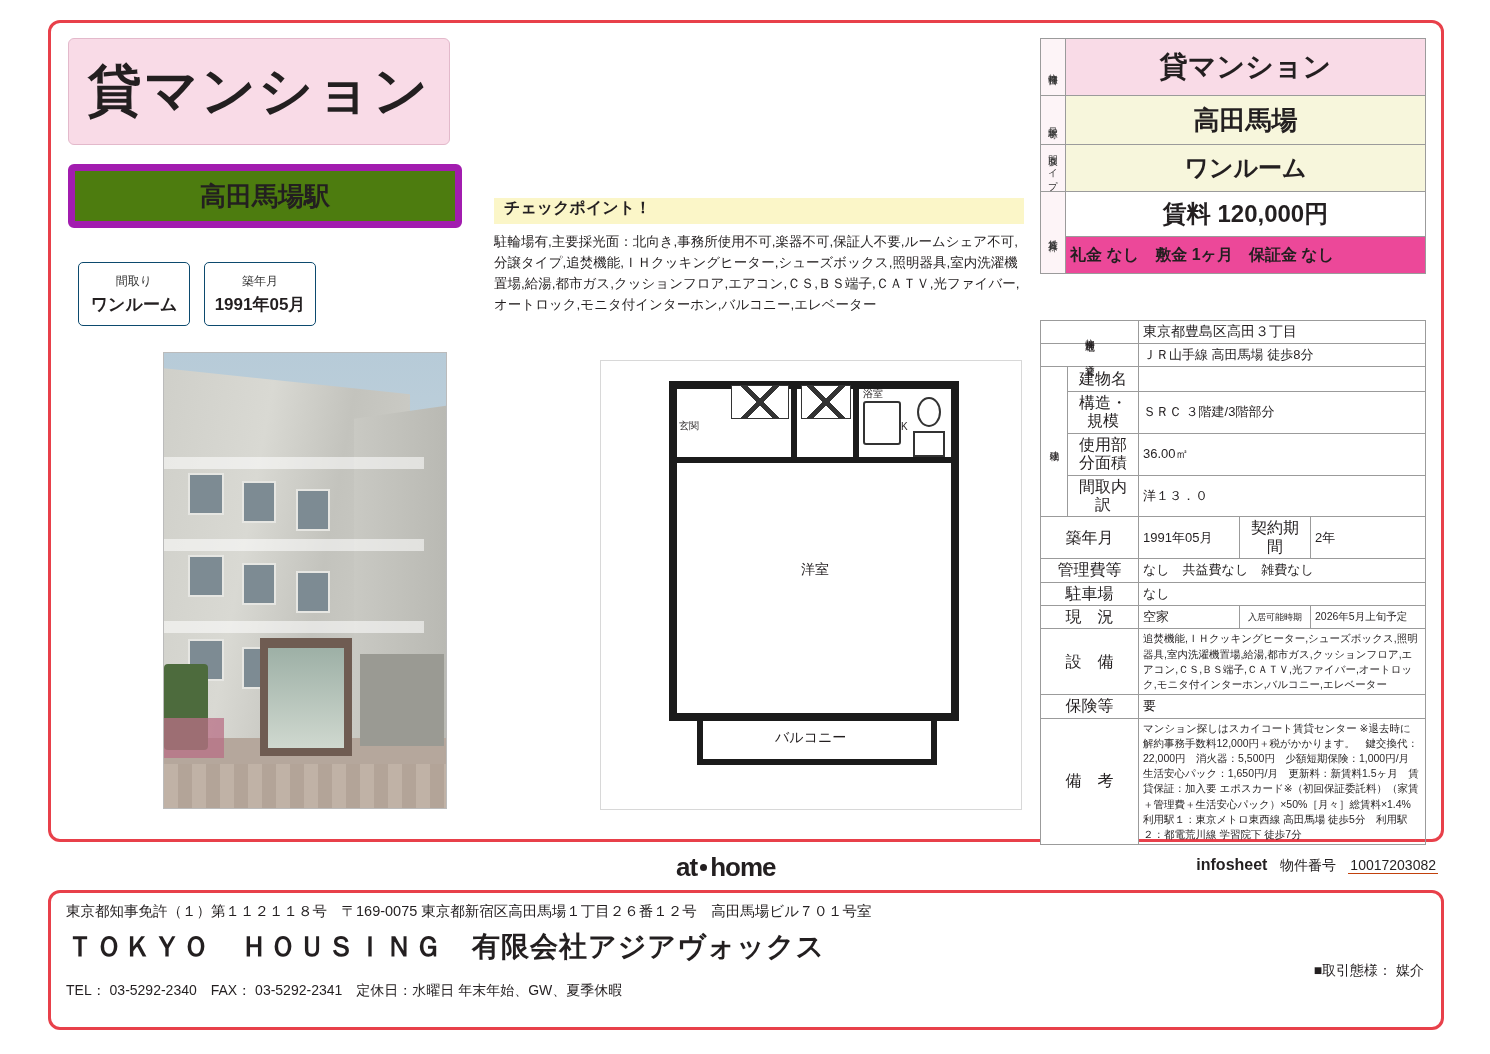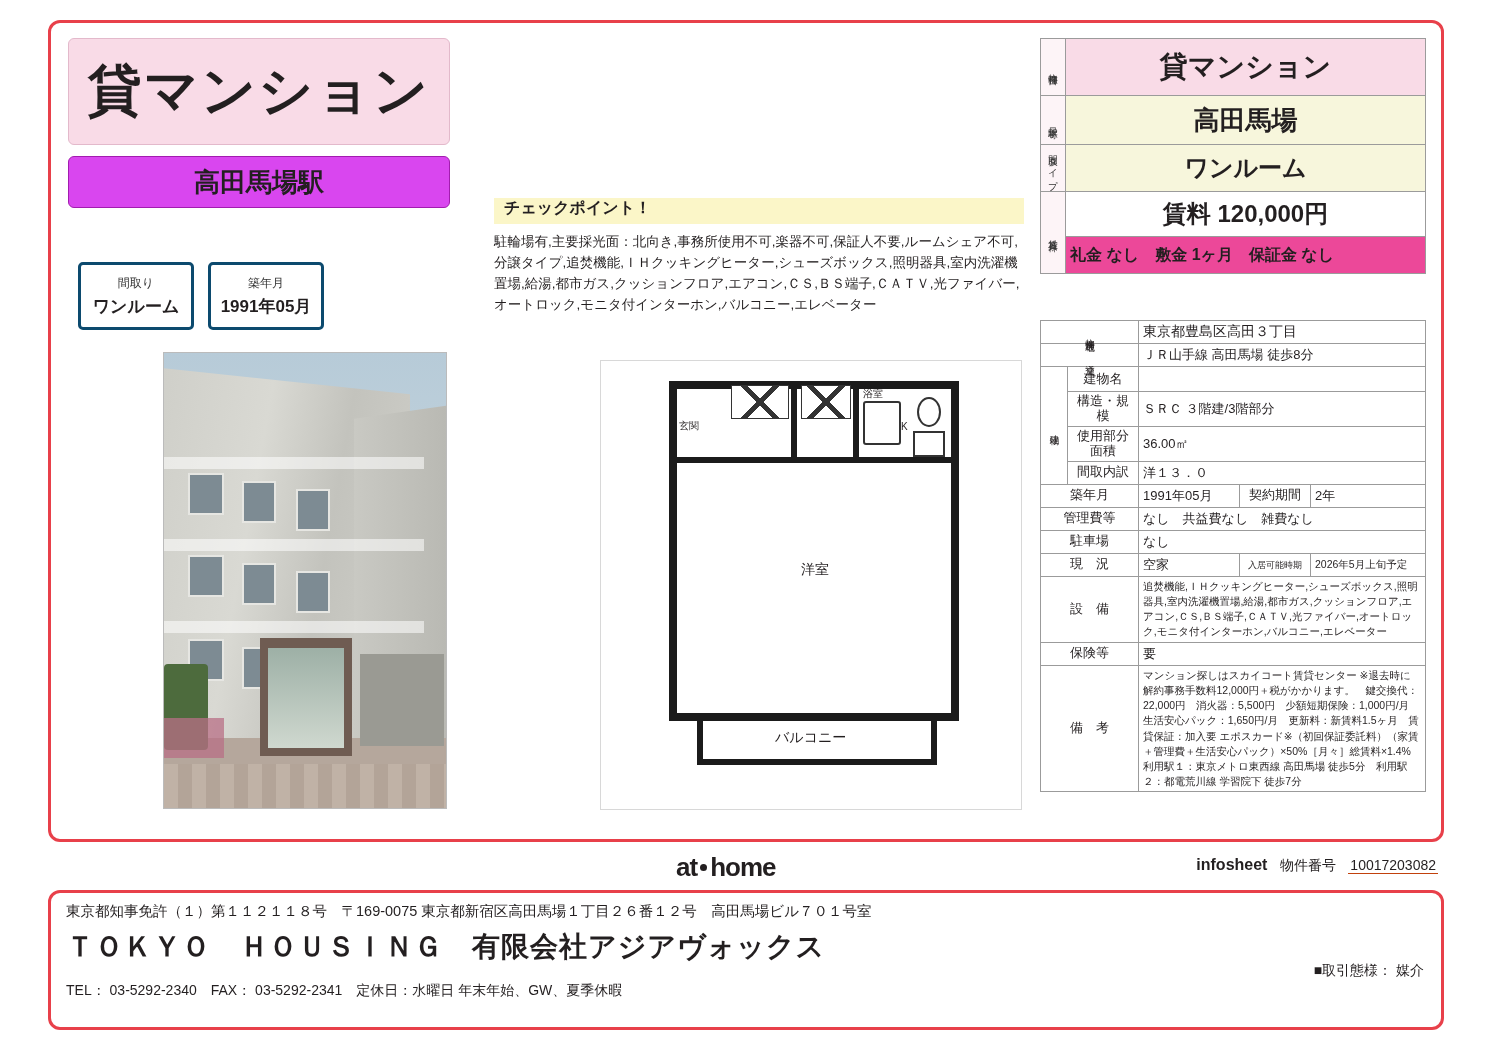--- a/index.html
+++ b/index.html
@@ -23,29 +23,29 @@
   }
 
   
   .title-box{
     position:absolute;left:68px;top:38px;width:380px;height:105px;
     background:#f9dbe7;border:1px solid #e3b9cb;border-radius:6px;
     display:flex;align-items:center;justify-content:center;
   }
   .title-box span{font-size:54px;font-weight:bold;letter-spacing:2px;}
   .station-box{
-    position:absolute;left:68px;top:156px;width:380px;height:50px;
-    background:#d946ef;border:1px solid #a21caf;border-radius:6px;
+    position:absolute;left:68px;top:164px;width:380px;height:50px;
+    background:#4d7c0f;border:7px solid #a21caf;border-radius:6px;
     display:flex;align-items:center;justify-content:center;
   }
   .station-box span{font-size:26px;font-weight:bold;}
 
   .spec-row{position:absolute;left:78px;top:262px;display:flex;gap:14px;}
   .spec-cell{
-    width:110px;height:62px;border:3px solid #0c4a6e;border-radius:5px;
+    width:110px;height:62px;border:1px solid #0c4a6e;border-radius:5px;
     display:flex;flex-direction:column;align-items:center;justify-content:center;
     background:#fff;
   }
   .spec-cell .lbl{font-size:12px;color:#333;margin-bottom:3px;}
   .spec-cell .val{font-size:17px;font-weight:bold;}
 
   .photo{
     position:absolute;left:163px;top:352px;width:282px;height:455px;
     overflow:hidden;border:1px solid #bbb;background:#9fb6c9;
   }
@@ -100,21 +100,21 @@
   .hd-pink{background:#f9dbe7;text-align:center;font-size:28px;font-weight:bold;height:52px;}
   .hd-cream{background:#f7f6dc;text-align:center;font-size:26px;font-weight:bold;height:44px;}
   .hd-cream2{background:#f7f6dc;text-align:center;font-size:24px;font-weight:bold;height:42px;}
   .hd-rent{background:#fff;text-align:center;font-size:24px;font-weight:bold;height:40px;}
   .hd-cond{background:#ec4899;text-align:left;font-size:16px;font-weight:bold;height:32px;}
 
   .rt2{position:absolute;left:1040px;top:320px;width:386px;border-collapse:collapse;font-size:12px;}
   .rt2 td{border:1px solid #9b9b9b;padding:2px 4px;vertical-align:middle;}
   .lab{background:#fff;text-align:center;font-size:9.5px;width:18px;}
   .lab span{writing-mode:vertical-rl;text-orientation:upright;letter-spacing:1px;}
-  .lab2{background:#fff;font-size:13px;text-align:center;width:62px;line-height:1.15;}
+  .lab2{background:#fff;font-size:16px;text-align:center;width:62px;line-height:1.15;}
   .val14{font-size:14px;}
   .val13{font-size:13px;}
   .tiny{font-size:10.5px;line-height:1.45;}
 
   
   .note{position:absolute;left:56px;top:848px;font-size:12.5px;line-height:1.6;}
   .athome{position:absolute;left:676px;top:852px;font-size:26px;font-weight:bold;letter-spacing:-1px;}
   .athome .dot{display:inline-block;width:7px;height:7px;border-radius:50%;background:#231f20;vertical-align:middle;margin:0 3px 4px 3px;}
   .infosheet{position:absolute;right:52px;top:856px;font-size:16px;font-weight:bold;}
   .infosheet .no{font-size:14px;font-weight:normal;margin-left:8px;}

